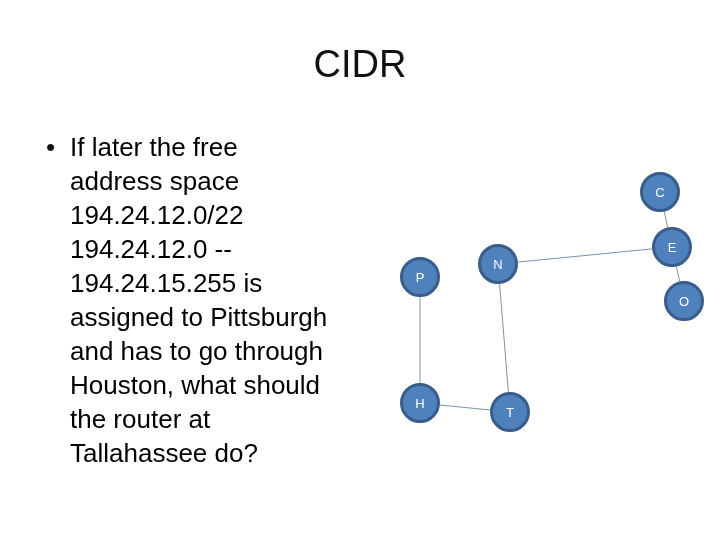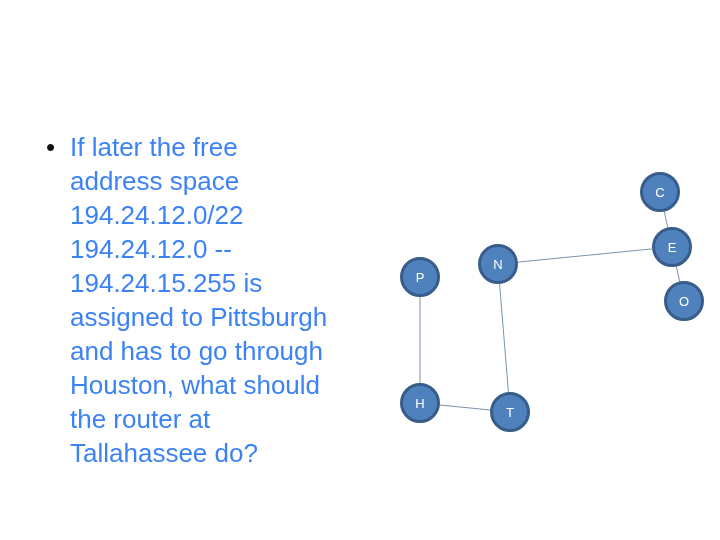--- a/index.html
+++ b/index.html
@@ -38,21 +38,21 @@
     flex: 0 0 auto;
     width: 24px;
     font-size: 26px;
     line-height: 34px;
     color: #111111;
   }
   .bullet-text {
     flex: 1 1 auto;
     font-size: 26px;
     line-height: 34px;
-    color: #3b82f6;
+    color: #000000;
     white-space: pre-line;
   }
   #diagram {
     position: absolute;
     left: 0;
     top: 0;
     width: 720px;
     height: 540px;
   }
   #edge-layer {
@@ -72,20 +72,21 @@
     justify-content: center;
     font-size: 13px;
     box-sizing: content-box;
   }
 </style>
 </head>
 <body>
 
 <div id="slide">
 
+  <div class="slide-title">CIDR</div>
 
   <div class="bullet-block">
     <span class="bullet-marker">•</span>
     <span class="bullet-text">If later the free
 address space
 194.24.12.0/22
 194.24.12.0 --
 194.24.15.255 is
 assigned to Pittsburgh
 and has to go through

